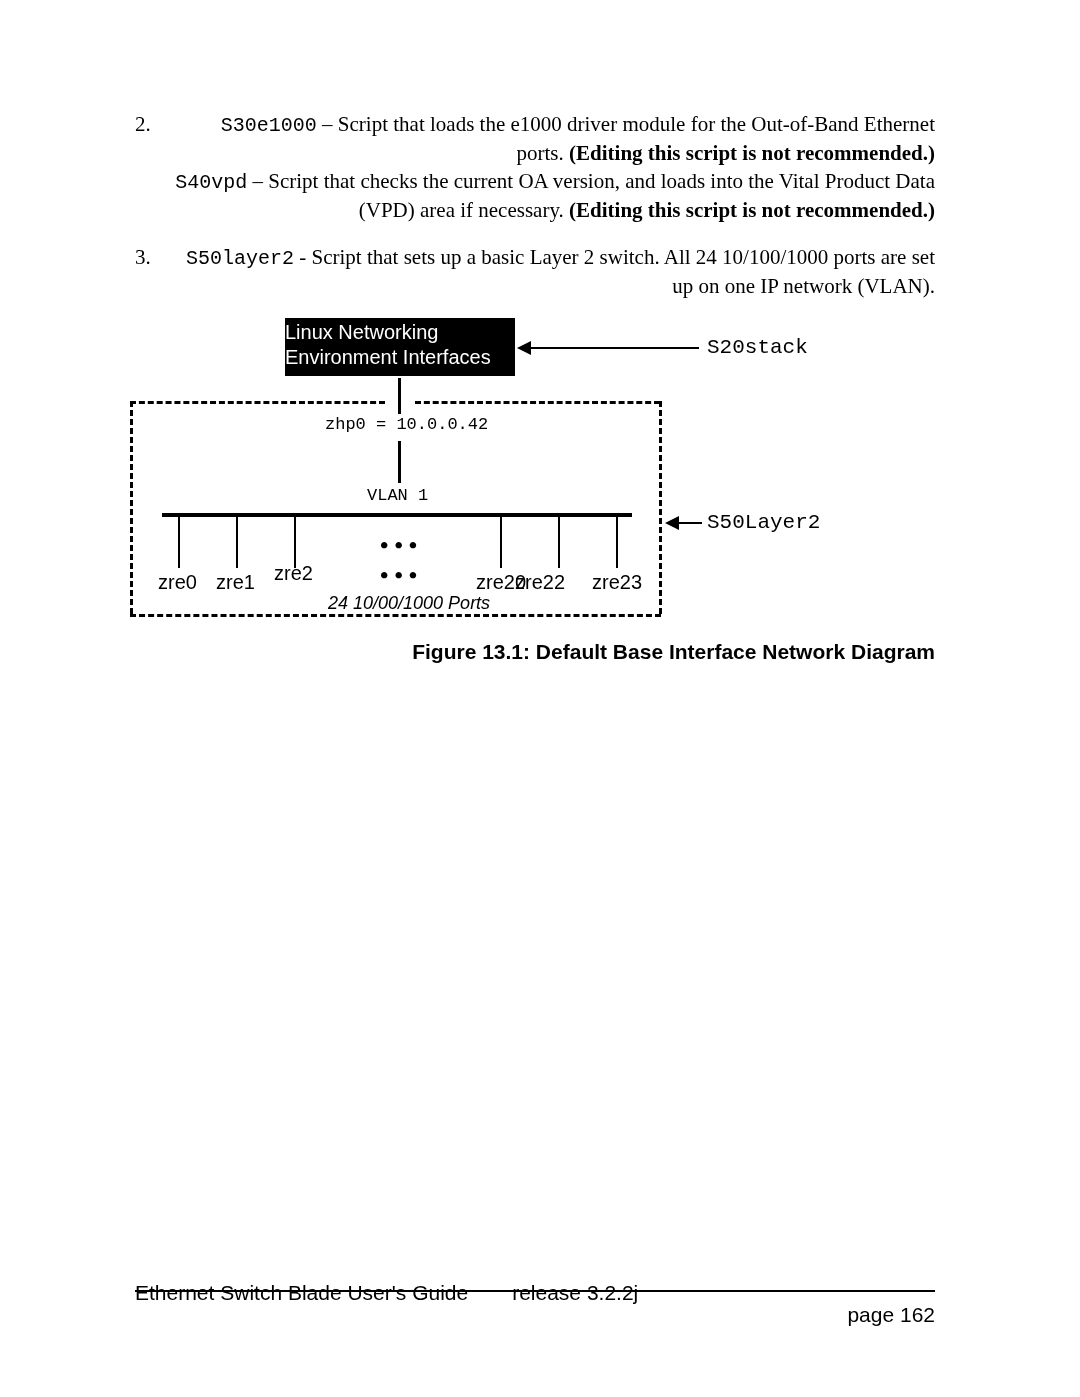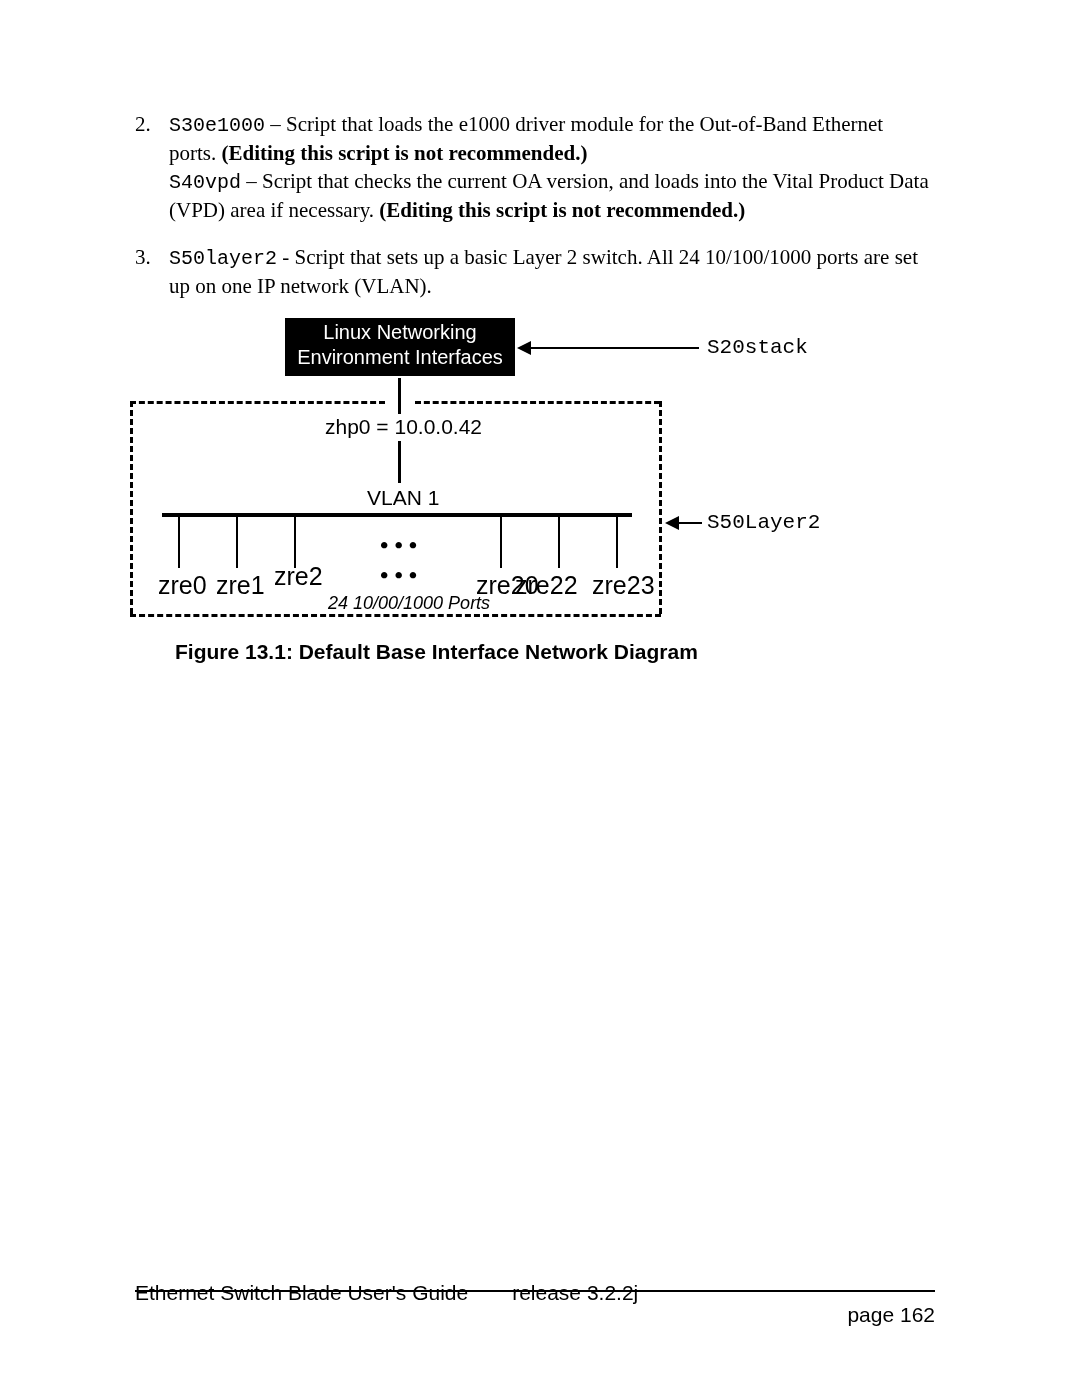--- a/index.html
+++ b/index.html
@@ -21,20 +21,21 @@
     font-size: 21px;
     line-height: 1.35;
     margin-bottom: 18px;
   }
   .item-num {
     width: 34px;
     flex: 0 0 34px;
   }
   .item-body {
     flex: 1;
+    text-align: right;
   }
   .mono {
     font-family: "Courier New", Courier, monospace;
     font-size: 20px;
   }
   .bold {
     font-weight: bold;
   }
   .para {
   }
@@ -50,21 +51,21 @@
   .title-box {
     position: absolute;
     left: 155px;
     top: 0;
     width: 230px;
     height: 58px;
     background: #000000;
     color: #ffffff;
     font-family: Arial, Helvetica, sans-serif;
     font-size: 20px;
-    text-align: center;
+    text-align: left;
     line-height: 1.25;
     padding-top: 2px;
     box-sizing: border-box;
   }
   .label-right {
     position: absolute;
     font-family: "Courier New", Courier, monospace;
     font-size: 21px;
   }
   .arrow-line {
@@ -99,45 +100,45 @@
     width: 2px;
     background: #000;
   }
   .hline {
     position: absolute;
     height: 4px;
     background: #000;
   }
   .text-lbl {
     position: absolute;
-    font-family: Liberation Sans, sans-serif;
-    font-size: 21px;
+    font-family: Liberation Mono, monospace;
+    font-size: 17px;
   }
   .text-lbl-sm {
     position: absolute;
     font-family: Arial, Helvetica, sans-serif;
-    font-size: 25px;
+    font-size: 20px;
   }
   .italic-lbl {
     position: absolute;
     font-family: Arial, Helvetica, sans-serif;
     font-style: italic;
     font-size: 18px;
   }
   .dots {
     position: absolute;
     font-size: 24px;
     letter-spacing: 6px;
     font-weight: bold;
   }
   .figure-caption {
     font-family: Arial, Helvetica, sans-serif;
     font-weight: bold;
     font-size: 21px;
-    text-align: left;
+    text-align: right;
     margin-top: 2px;
     margin-left: 40px;
   }
 
   
   .footer-line {
     position: absolute;
     left: 135px;
     right: 145px;
     bottom: 105px;

